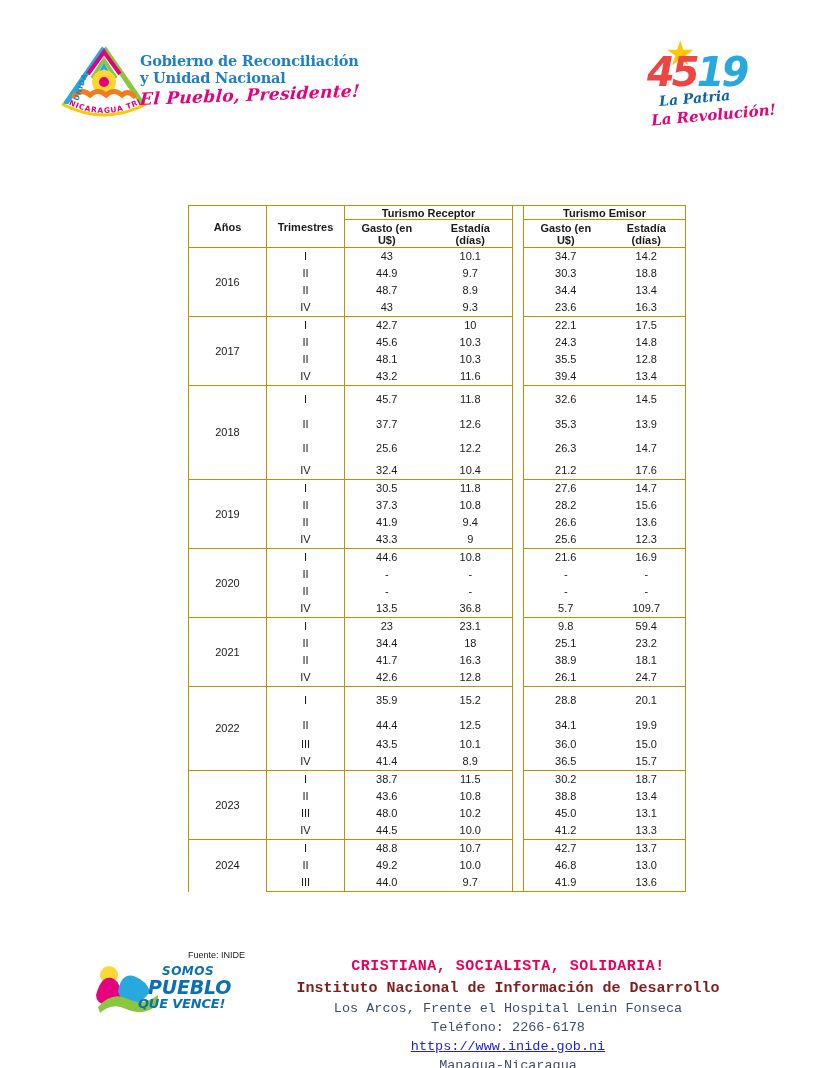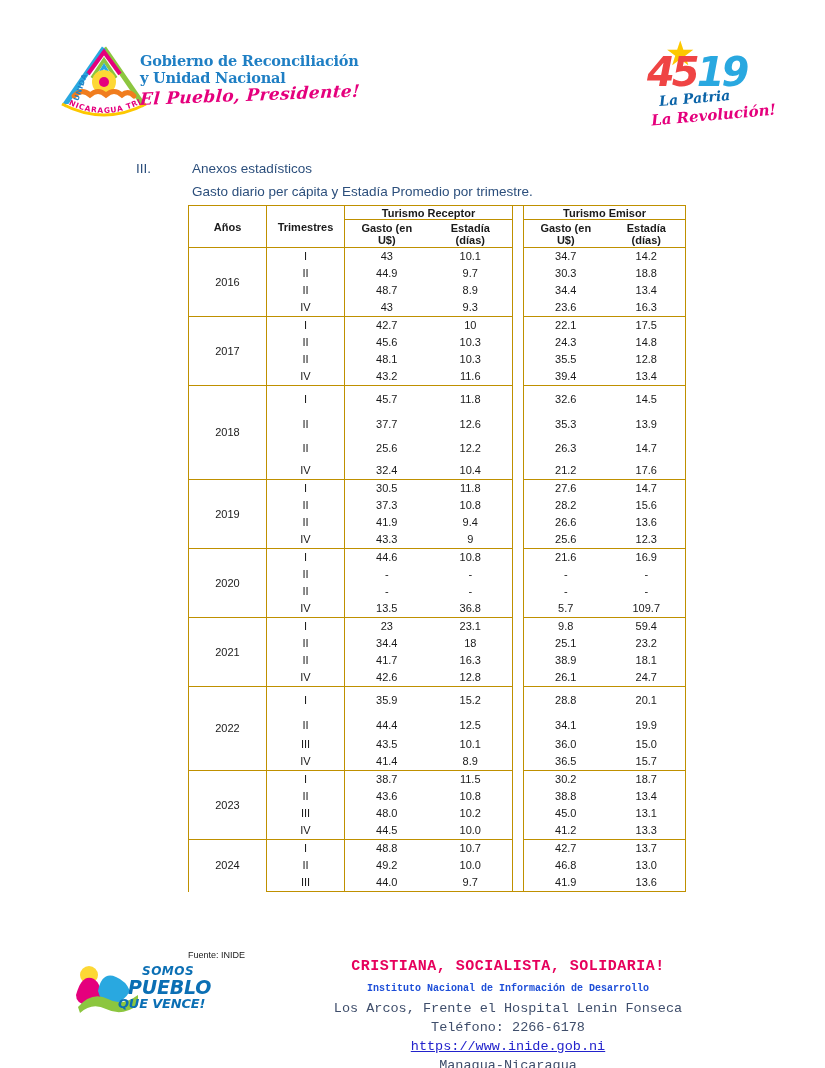--- a/index.html
+++ b/index.html
@@ -193,21 +193,21 @@
   }
 
   
   .footer {
     position: absolute;
     left: 0; top: 955px;
     width: 825px;
   }
   .somos-logo {
     position: absolute;
-    left: 72px; top: 8px;
+    left: 92px; top: 8px;
     width: 142px; height: 72px;
   }
   .somos-shape {
     position: absolute;
     left: 0; top: 2px;
     width: 70px; height: 52px;
   }
   .somos-text {
     position: absolute;
     left: 56px; top: 2px;
@@ -229,24 +229,24 @@
   }
   .foot-slogan {
     color: #e6005c;
     font-family: "Liberation Mono", monospace;
     font-weight: bold;
     font-size: 15px;
     line-height: 23px;
     letter-spacing: 0.5px;
   }
   .foot-inst {
-    color: #1d4ed8;
+    color: #7f1d1d;
     font-family: "Liberation Mono", monospace;
     font-weight: bold;
-    font-size: 10px;
+    font-size: 15px;
     line-height: 21px;
   }
   .foot-addr, .foot-tel, .foot-city {
     color: #3f4e6b;
     font-family: "Liberation Mono", monospace;
     font-size: 13.5px;
     line-height: 19px;
   }
   .foot-url {
     font-family: "Liberation Mono", monospace;
@@ -303,25 +303,20 @@
     <div class="l4519-star">★</div>
     <div class="l4519-nums">
       <span class="magenta">45</span><span class="cyan">19</span>
     </div>
     <div class="l4519-s1">La Patria</div>
     <div class="l4519-s2">La Revolución!</div>
   </div>
 </div>
 
 <div class="title-block">
-  <div class="title-row">
-    <span class="title-num">III.</span>
-    <span>Anexos estadísticos</span>
-  </div>
-  <div class="subtitle-row">Gasto diario per cápita y Estadía Promedio por trimestre.</div>
 </div>
 
 <div class="table-wrap">
   <table class="stats">
     <colgroup>
       <col class="col-anos">
         <col class="col-trim">
         <col class="col-g1">
         <col class="col-e1">
       <col class="col-gap">

